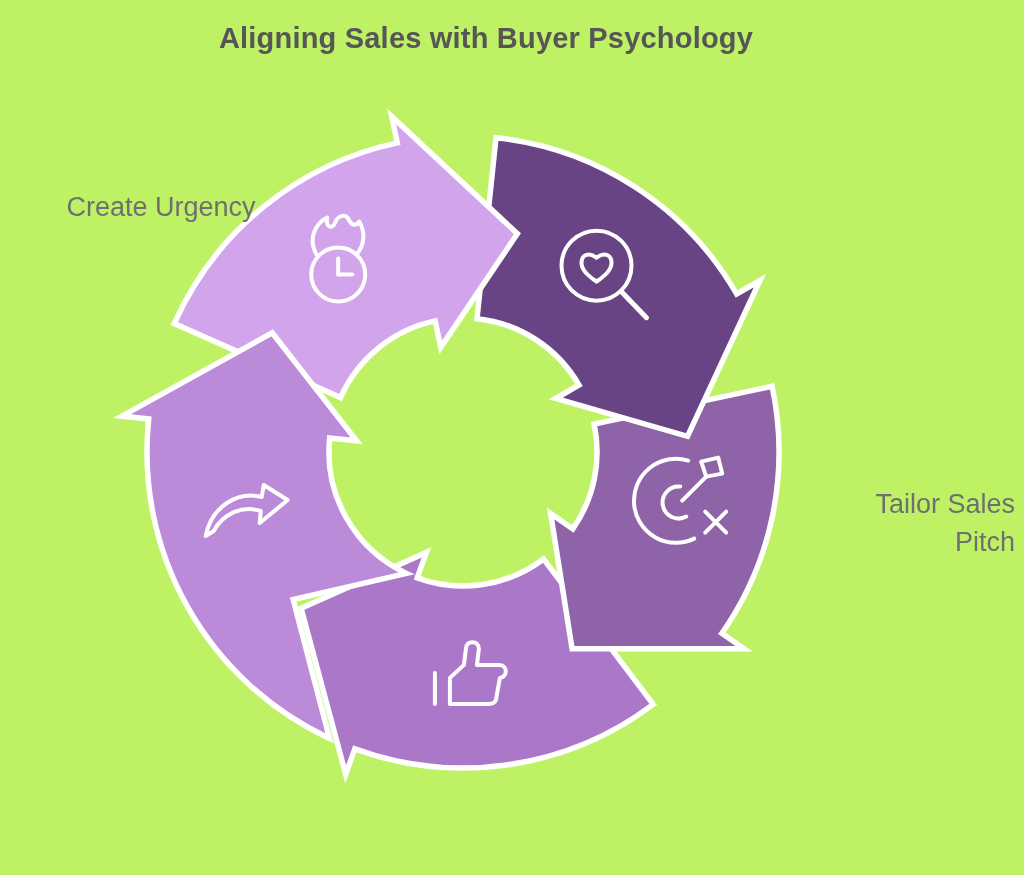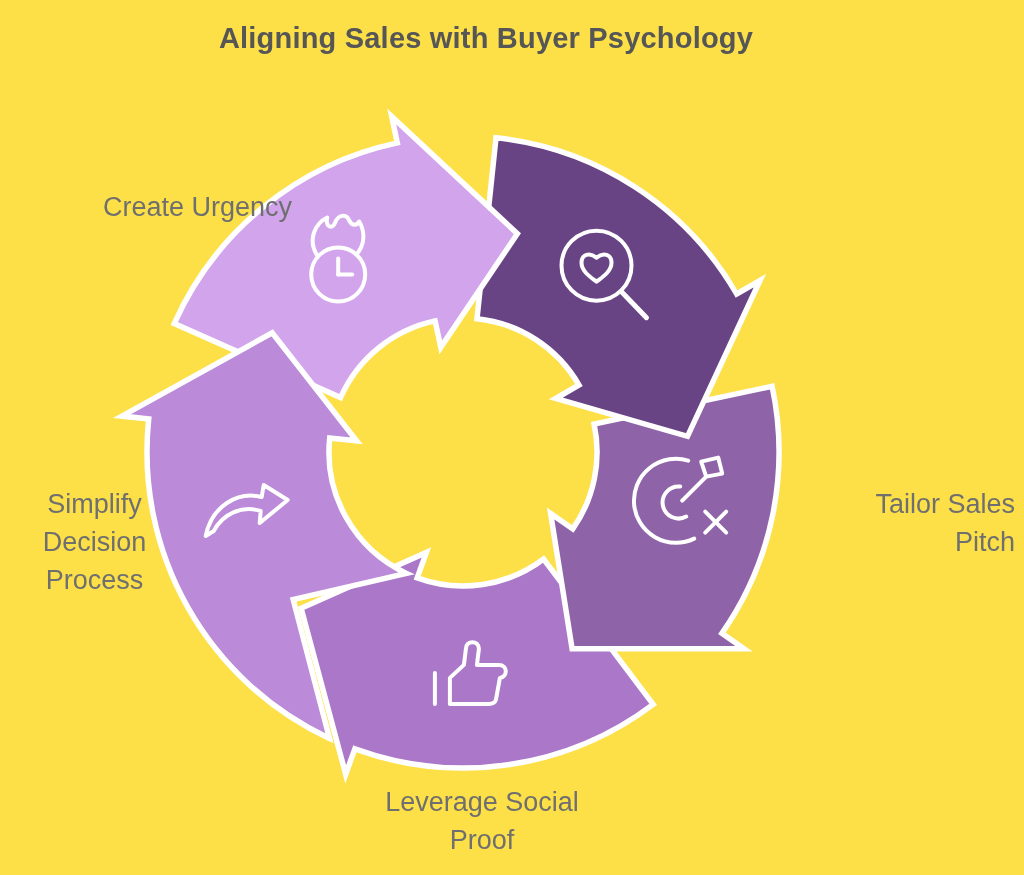--- a/index.html
+++ b/index.html
@@ -1,31 +1,31 @@
 <!DOCTYPE html>
 <html><head>
 <meta charset="utf-8">
 <style>
   html,body{margin:0;padding:0;background:#ffffff;}
   body{font-family:"Liberation Sans","DejaVu Sans",sans-serif;}
-  .stage{position:relative;width:1024px;height:875px;background:#fde047;overflow:hidden;}
+  .stage{position:relative;width:1024px;height:875px;background:#bef264;overflow:hidden;}
   .diagram-title{
     position:absolute;left:0;top:22px;width:972px;margin:0;
     text-align:center;font-size:29px;font-weight:bold;color:#565656;
     letter-spacing:.2px;
   }
   #cycle-svg{position:absolute;left:0;top:0;}
   .step-label{
     position:absolute;font-size:27px;line-height:38px;color:#6f6f6f;
   }
   .lbl-understand{left:730px;top:112px;width:215px;text-align:left;}
   .lbl-tailor{left:820px;top:485px;width:195px;text-align:right;}
   .lbl-leverage{left:362px;top:783px;width:240px;text-align:center;}
   .lbl-simplify{left:17px;top:485px;width:155px;text-align:center;}
-  .lbl-urgency{left:30px;top:188px;width:262px;text-align:right;}
+  .lbl-urgency{left:30px;top:188px;width:262px;text-align:center;}
 </style>
 </head>
 <body>
 
 <div class="stage">
   <h1 class="diagram-title">Aligning Sales with Buyer Psychology</h1>
 
   <svg id="cycle-svg" width="1024" height="875" viewBox="0 0 1024 875">
       <path d="M 653.2,704.4 A 316,316 0 0 1 354.9,748.9 L 345.7,774.3 L 301.1,608.3 L 426.4,552.5 L 417.2,577.9 A 134,134 0 0 0 543.6,559.0 Z" fill="#ab77c8" stroke="#ffffff" stroke-width="5.5" stroke-linejoin="miter"></path>
       <path d="M 772.1,386.3 A 316,316 0 0 1 721.9,633.3 L 744.0,648.7 L 572.1,648.8 L 550.6,513.4 L 572.8,528.9 A 134,134 0 0 0 594.1,424.1 Z" fill="#8e63a8" stroke="#ffffff" stroke-width="5.5" stroke-linejoin="miter"></path>
@@ -54,16 +54,14 @@
       </g>
       <g transform="translate(337.2,265.5)">
         <path d="M -20,-10 C -30,-26 -22,-42 -10,-48 C -12,-39 -5,-35 -2,-43 C 1,-51 9,-52 12,-45 C 15,-39 20,-40 22,-44 C 28,-34 28,-20 19,-11" fill="none" stroke="#ffffff" stroke-width="4" stroke-linecap="round" stroke-linejoin="round"></path>
         <path d="M -26,9 A 27,27 0 1 0 28,9 A 27,27 0 1 0 -26,9" fill="none" stroke="#ffffff" stroke-width="4" stroke-linecap="round" stroke-linejoin="round"></path>
         <path d="M 1,9 L 1,-7" fill="none" stroke="#ffffff" stroke-width="4" stroke-linecap="round" stroke-linejoin="round"></path>
         <path d="M 1,9 L 15,9" fill="none" stroke="#ffffff" stroke-width="4" stroke-linecap="round" stroke-linejoin="round"></path>
       </g>
     </svg>
 
   <div class="step-label lbl-tailor">Tailor Sales Pitch</div>
-  <div class="step-label lbl-leverage">Leverage Social Proof</div>
-  <div class="step-label lbl-simplify">Simplify Decision Process</div>
   <div class="step-label lbl-urgency">Create Urgency</div>
 </div>
 
 </body></html>

